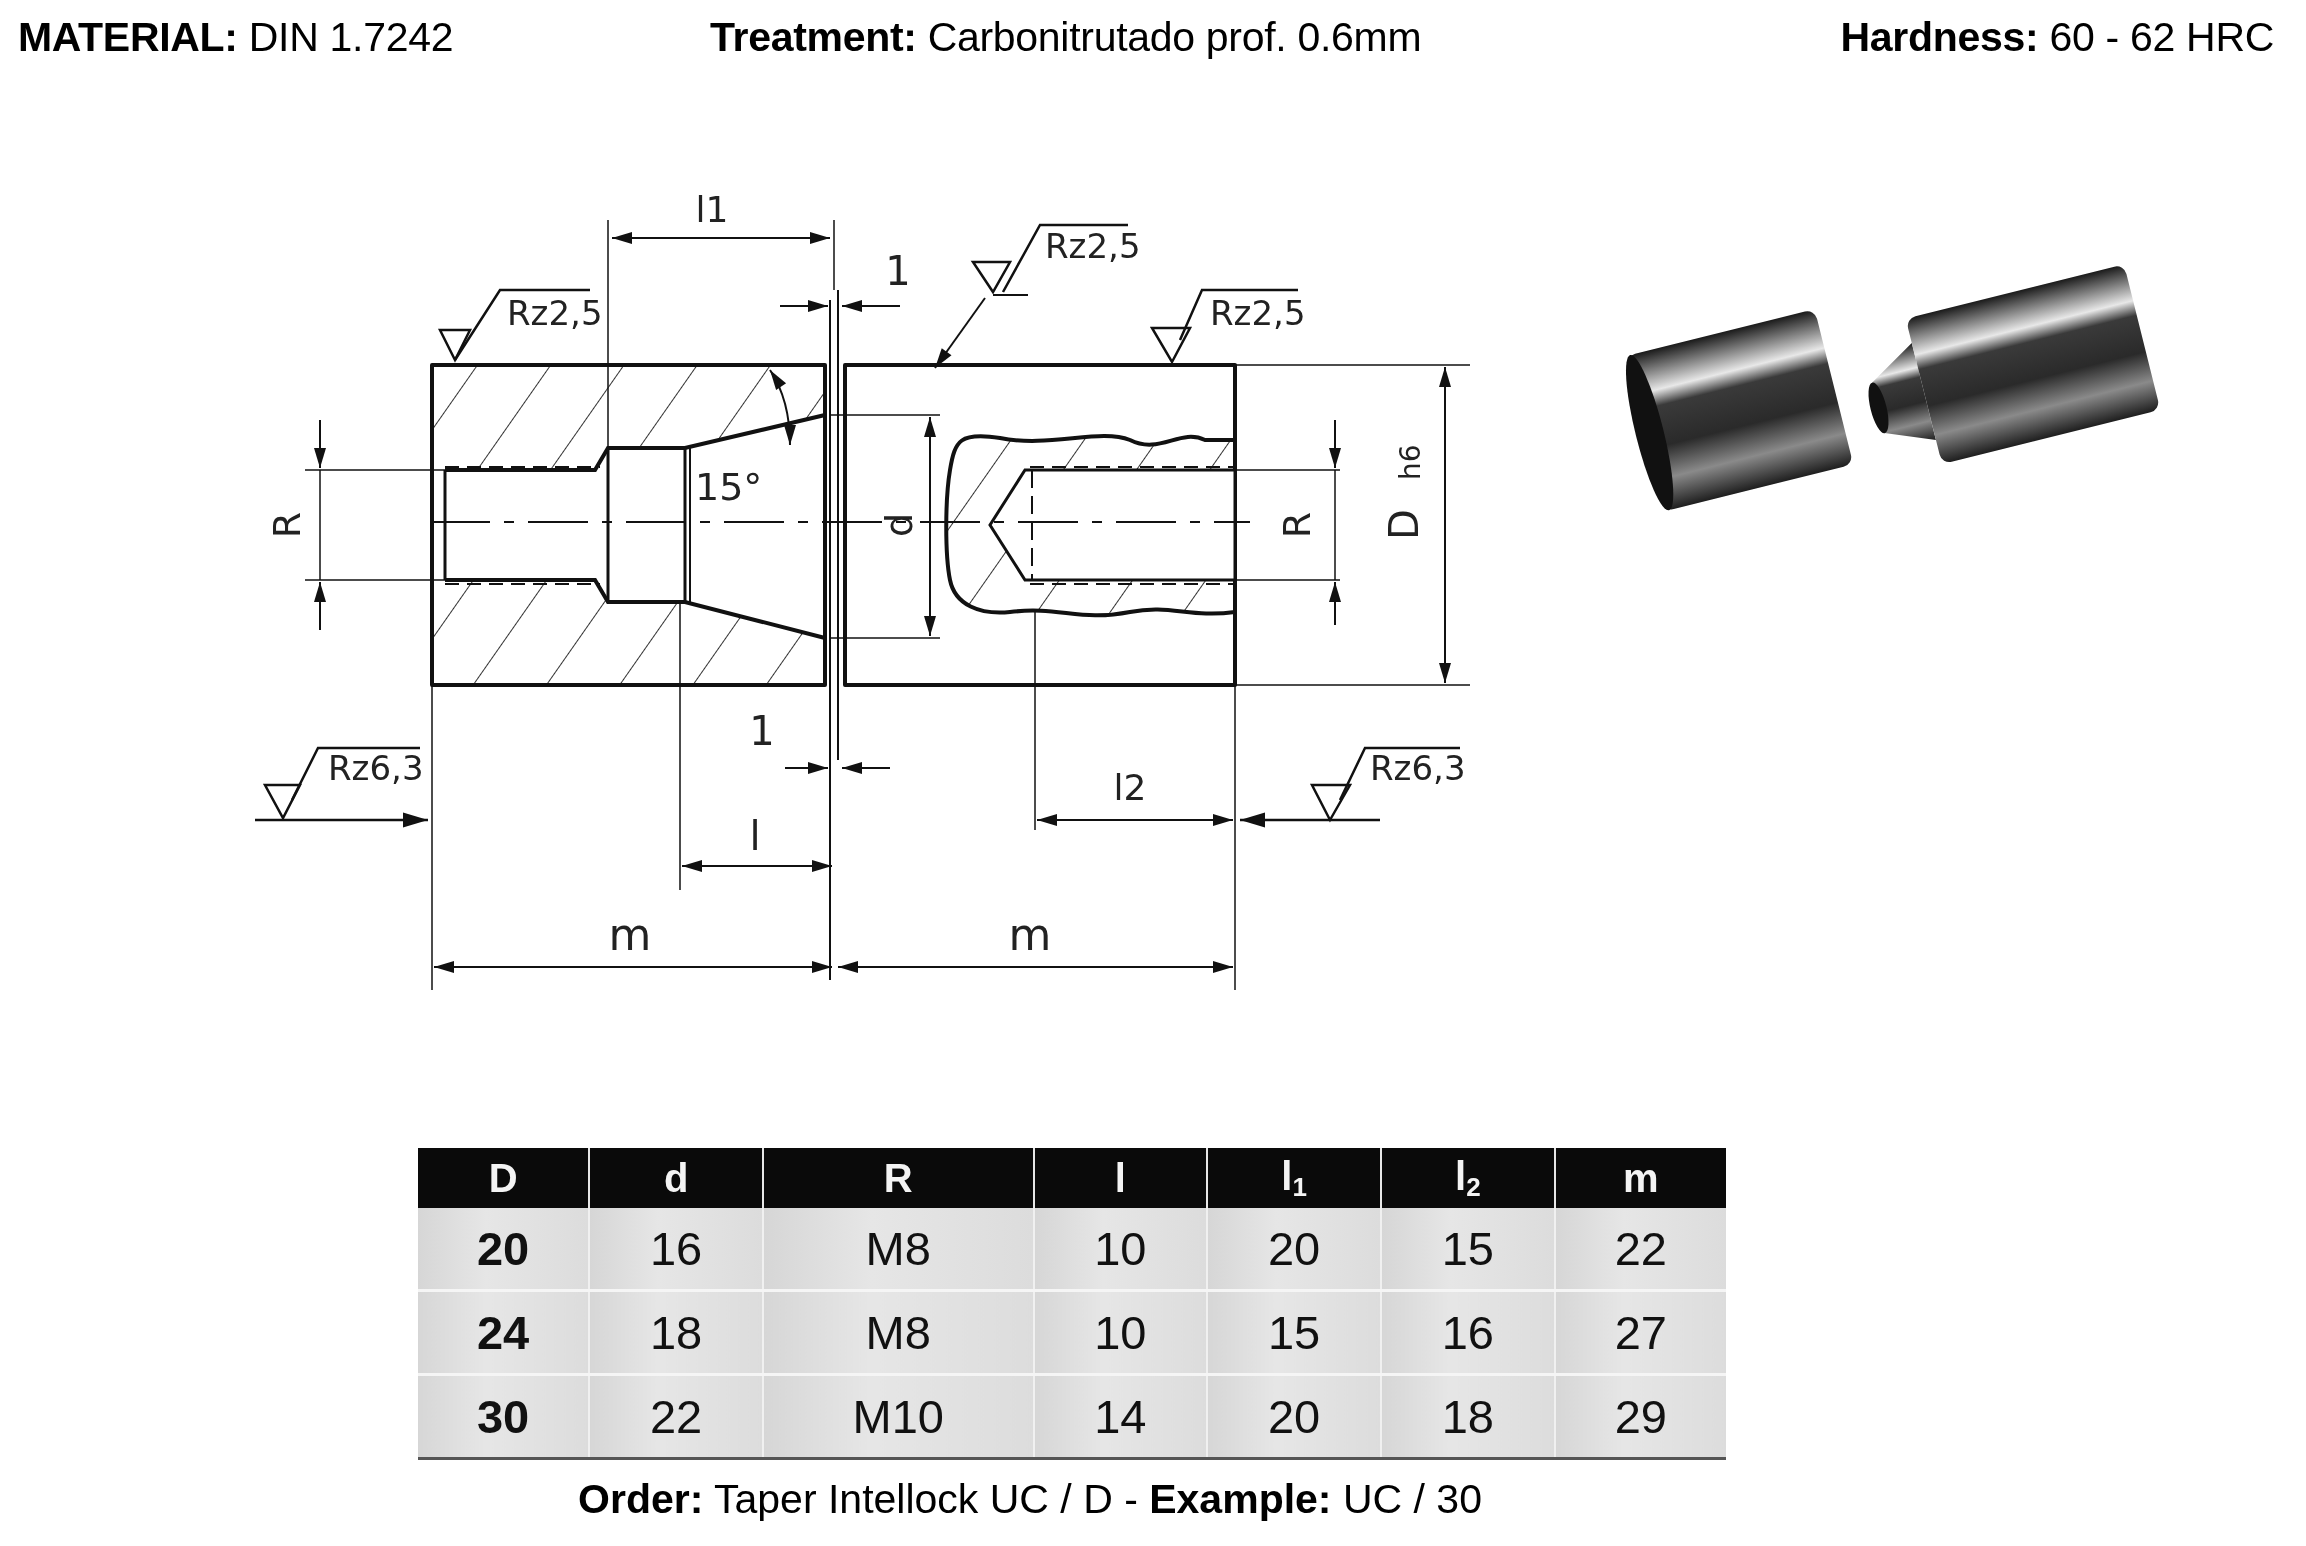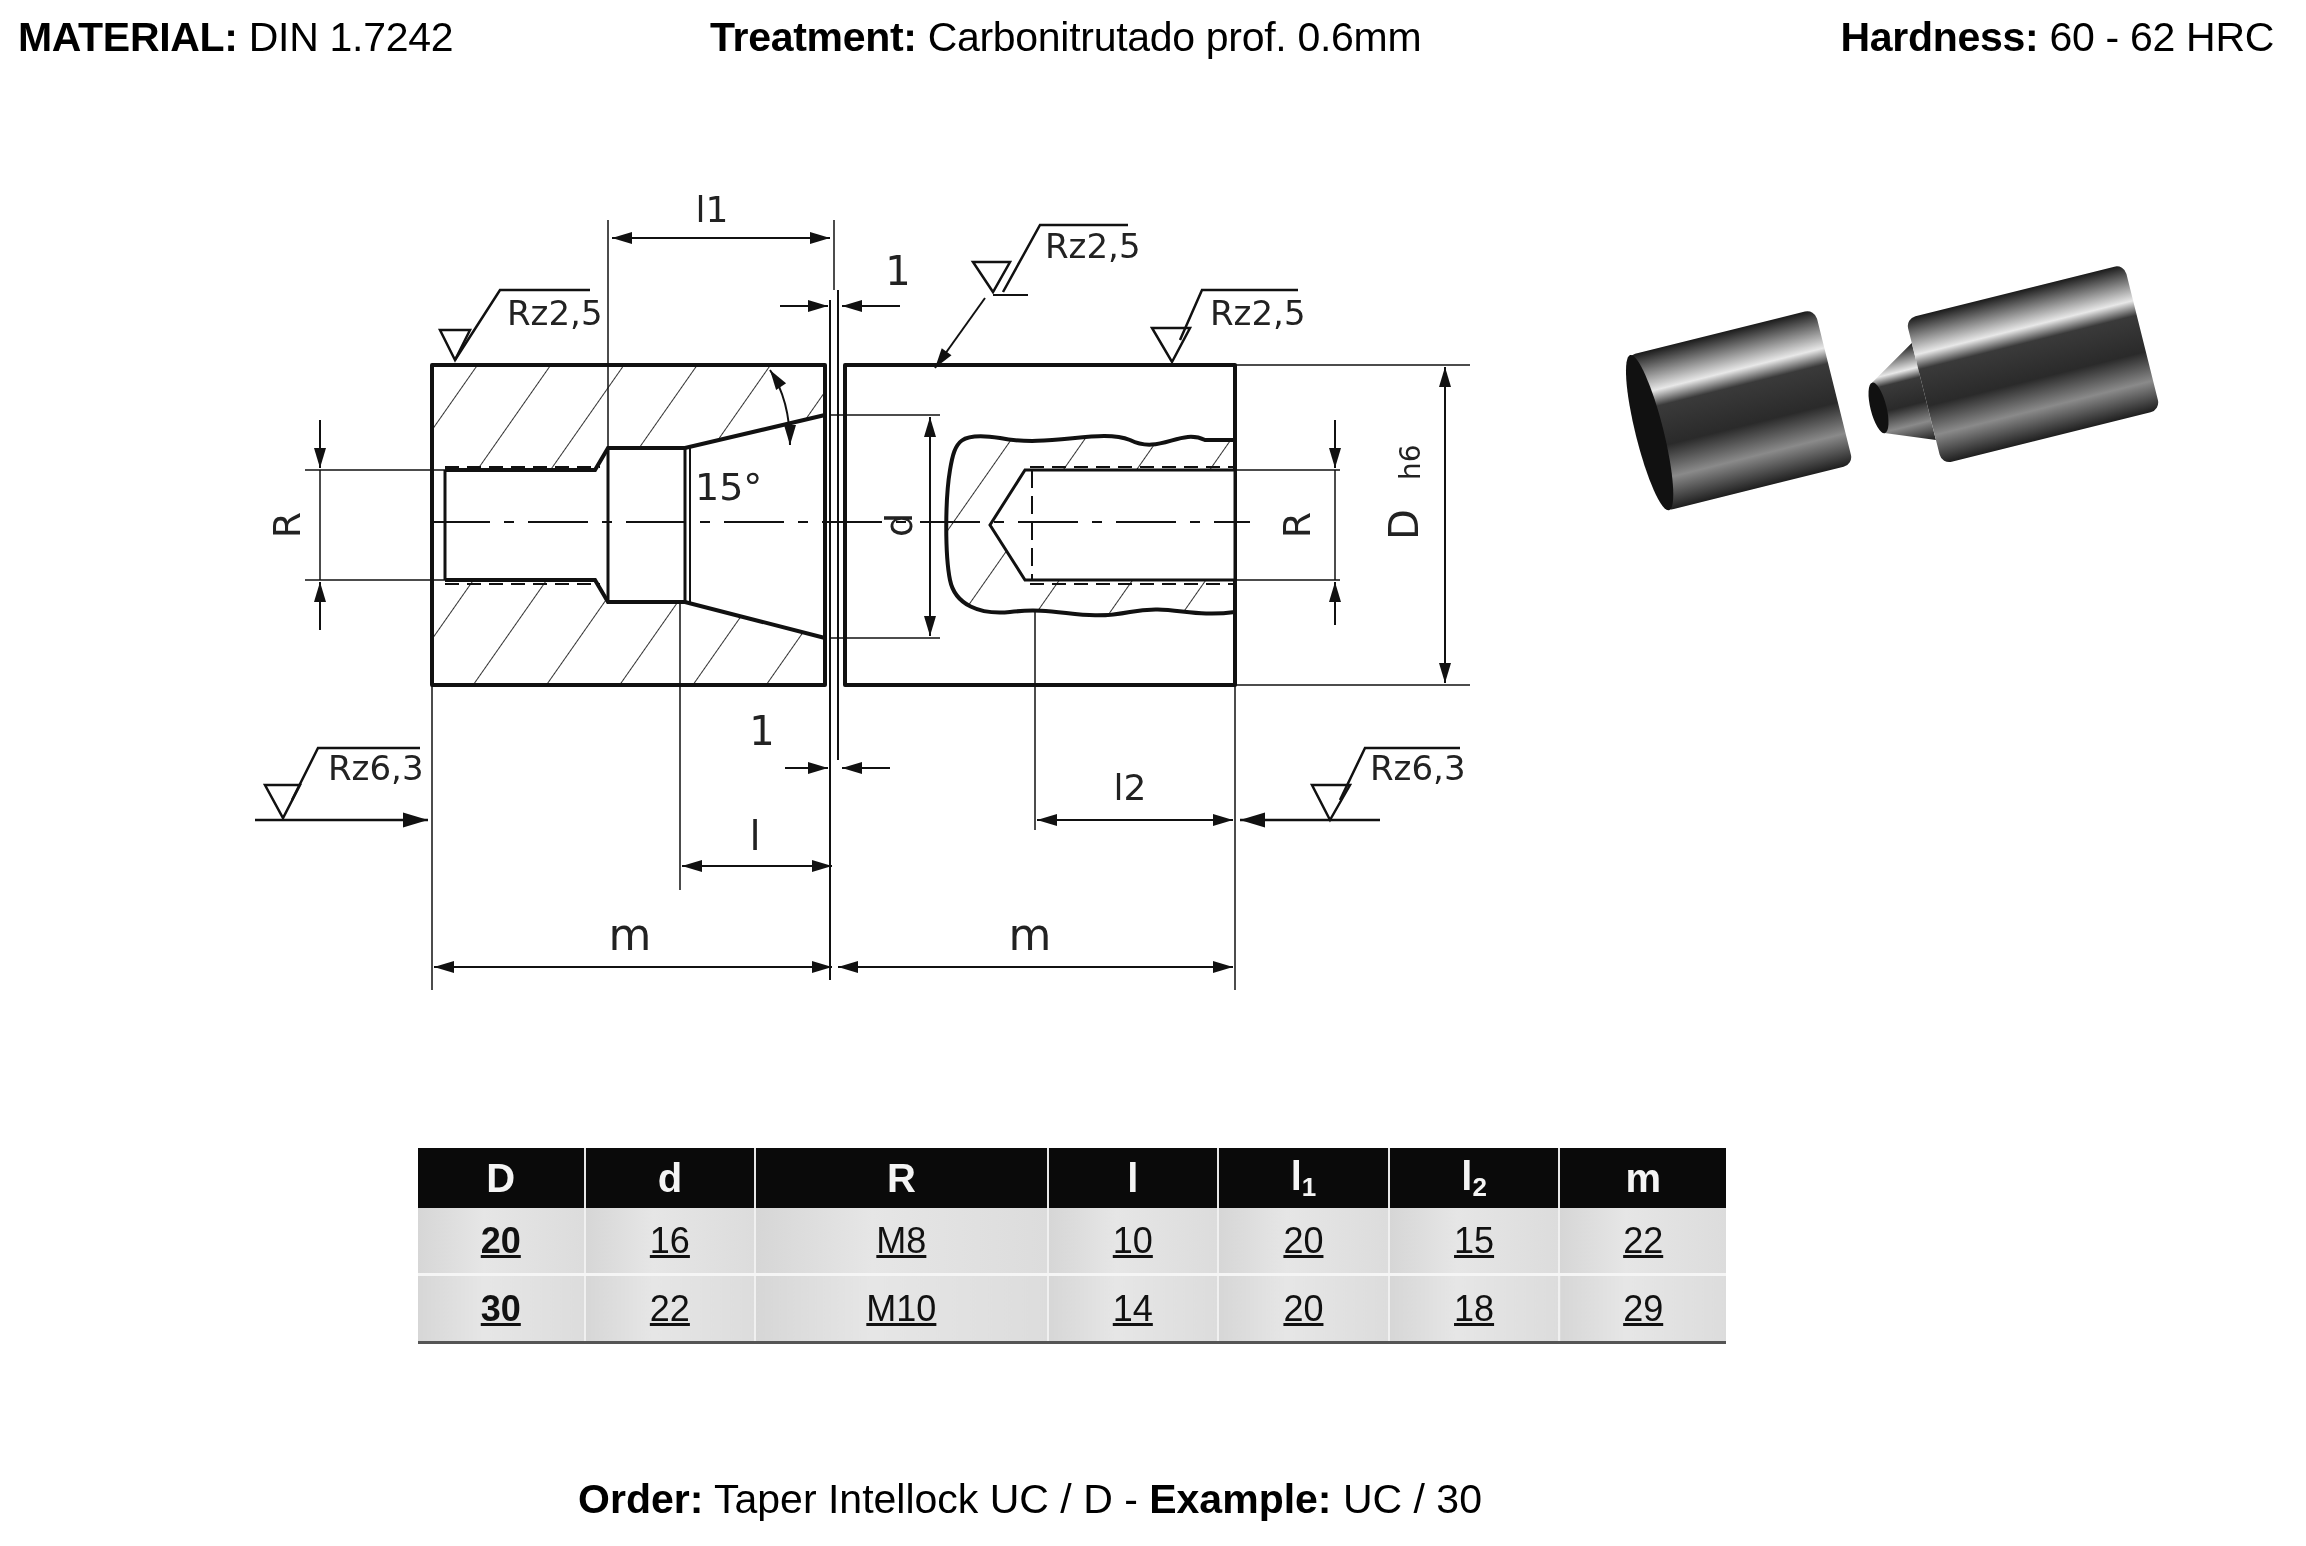--- a/index.html
+++ b/index.html
@@ -13,22 +13,22 @@
   .drawing { position: absolute; left: 250px; top: 150px; width: 1300px; height: 870px; }
   .drawing svg { width: 100%; height: 100%; }
   .drawing text { font-family: "DejaVu Sans", sans-serif; fill: #222; }
   .photo { position: absolute; left: 1620px; top: 200px; width: 630px; height: 340px; }
   .photo svg { width: 100%; height: 100%; }
   table.dims { position: absolute; left: 418px; top: 1148px; width: 1308px; border-collapse: collapse;
                font-family: "Liberation Sans", sans-serif; }
   table.dims th { background: #0a0a0a; color: #f4f4f4; font-size: 40px; font-weight: 700; height: 60px;
                   text-align: center; border-right: 2px solid #e8e8e8; padding: 0; }
   table.dims th:last-child { border-right: none; }
-  table.dims td { background: linear-gradient(90deg,#d6d6d6,#e6e6e6 40%,#dcdcdc); color: #111; font-size: 36px;
-                  height: 65px; text-align: center; border-right: 2px solid #f0f0f0; padding: 0; text-decoration: underline; }
+  table.dims td { background: linear-gradient(90deg,#d6d6d6,#e6e6e6 40%,#dcdcdc); color: #111; font-size: 47px;
+                  height: 65px; text-align: center; border-right: 2px solid #f0f0f0; padding: 8px; }
   table.dims td:first-child { font-weight: 700; }
   table.dims td:last-child { border-right: none; }
   table.dims tr.row td { border-bottom: 3px solid #f5f5f5; }
   table.dims tbody tr:last-child td { border-bottom: 3px solid #555; }
   .sub { font-size: 26px; vertical-align: -6px; }
   .footer { position: absolute; top: 1474px; left: 0; width: 2060px; text-align: center; font-size: 41px; line-height: 50px; white-space: nowrap; }
   .footer b { font-weight: 700; text-align: right; }
 </style>
 </head>
 <body>
@@ -220,20 +220,29 @@
   <tbody>
     <tr class="row">
       <td>20</td>
       <td>16</td>
       <td>M8</td>
       <td>10</td>
       <td>20</td>
       <td>15</td>
       <td>22</td>
     </tr>
+    <tr class="row">
+      <td>24</td>
+      <td>18</td>
+      <td>M8</td>
+      <td>10</td>
+      <td>15</td>
+      <td>16</td>
+      <td>27</td>
+    </tr>
     <tr>
       <td>30</td>
       <td>22</td>
       <td>M10</td>
       <td>14</td>
       <td>20</td>
       <td>18</td>
       <td>29</td>
     </tr>
   </tbody>

